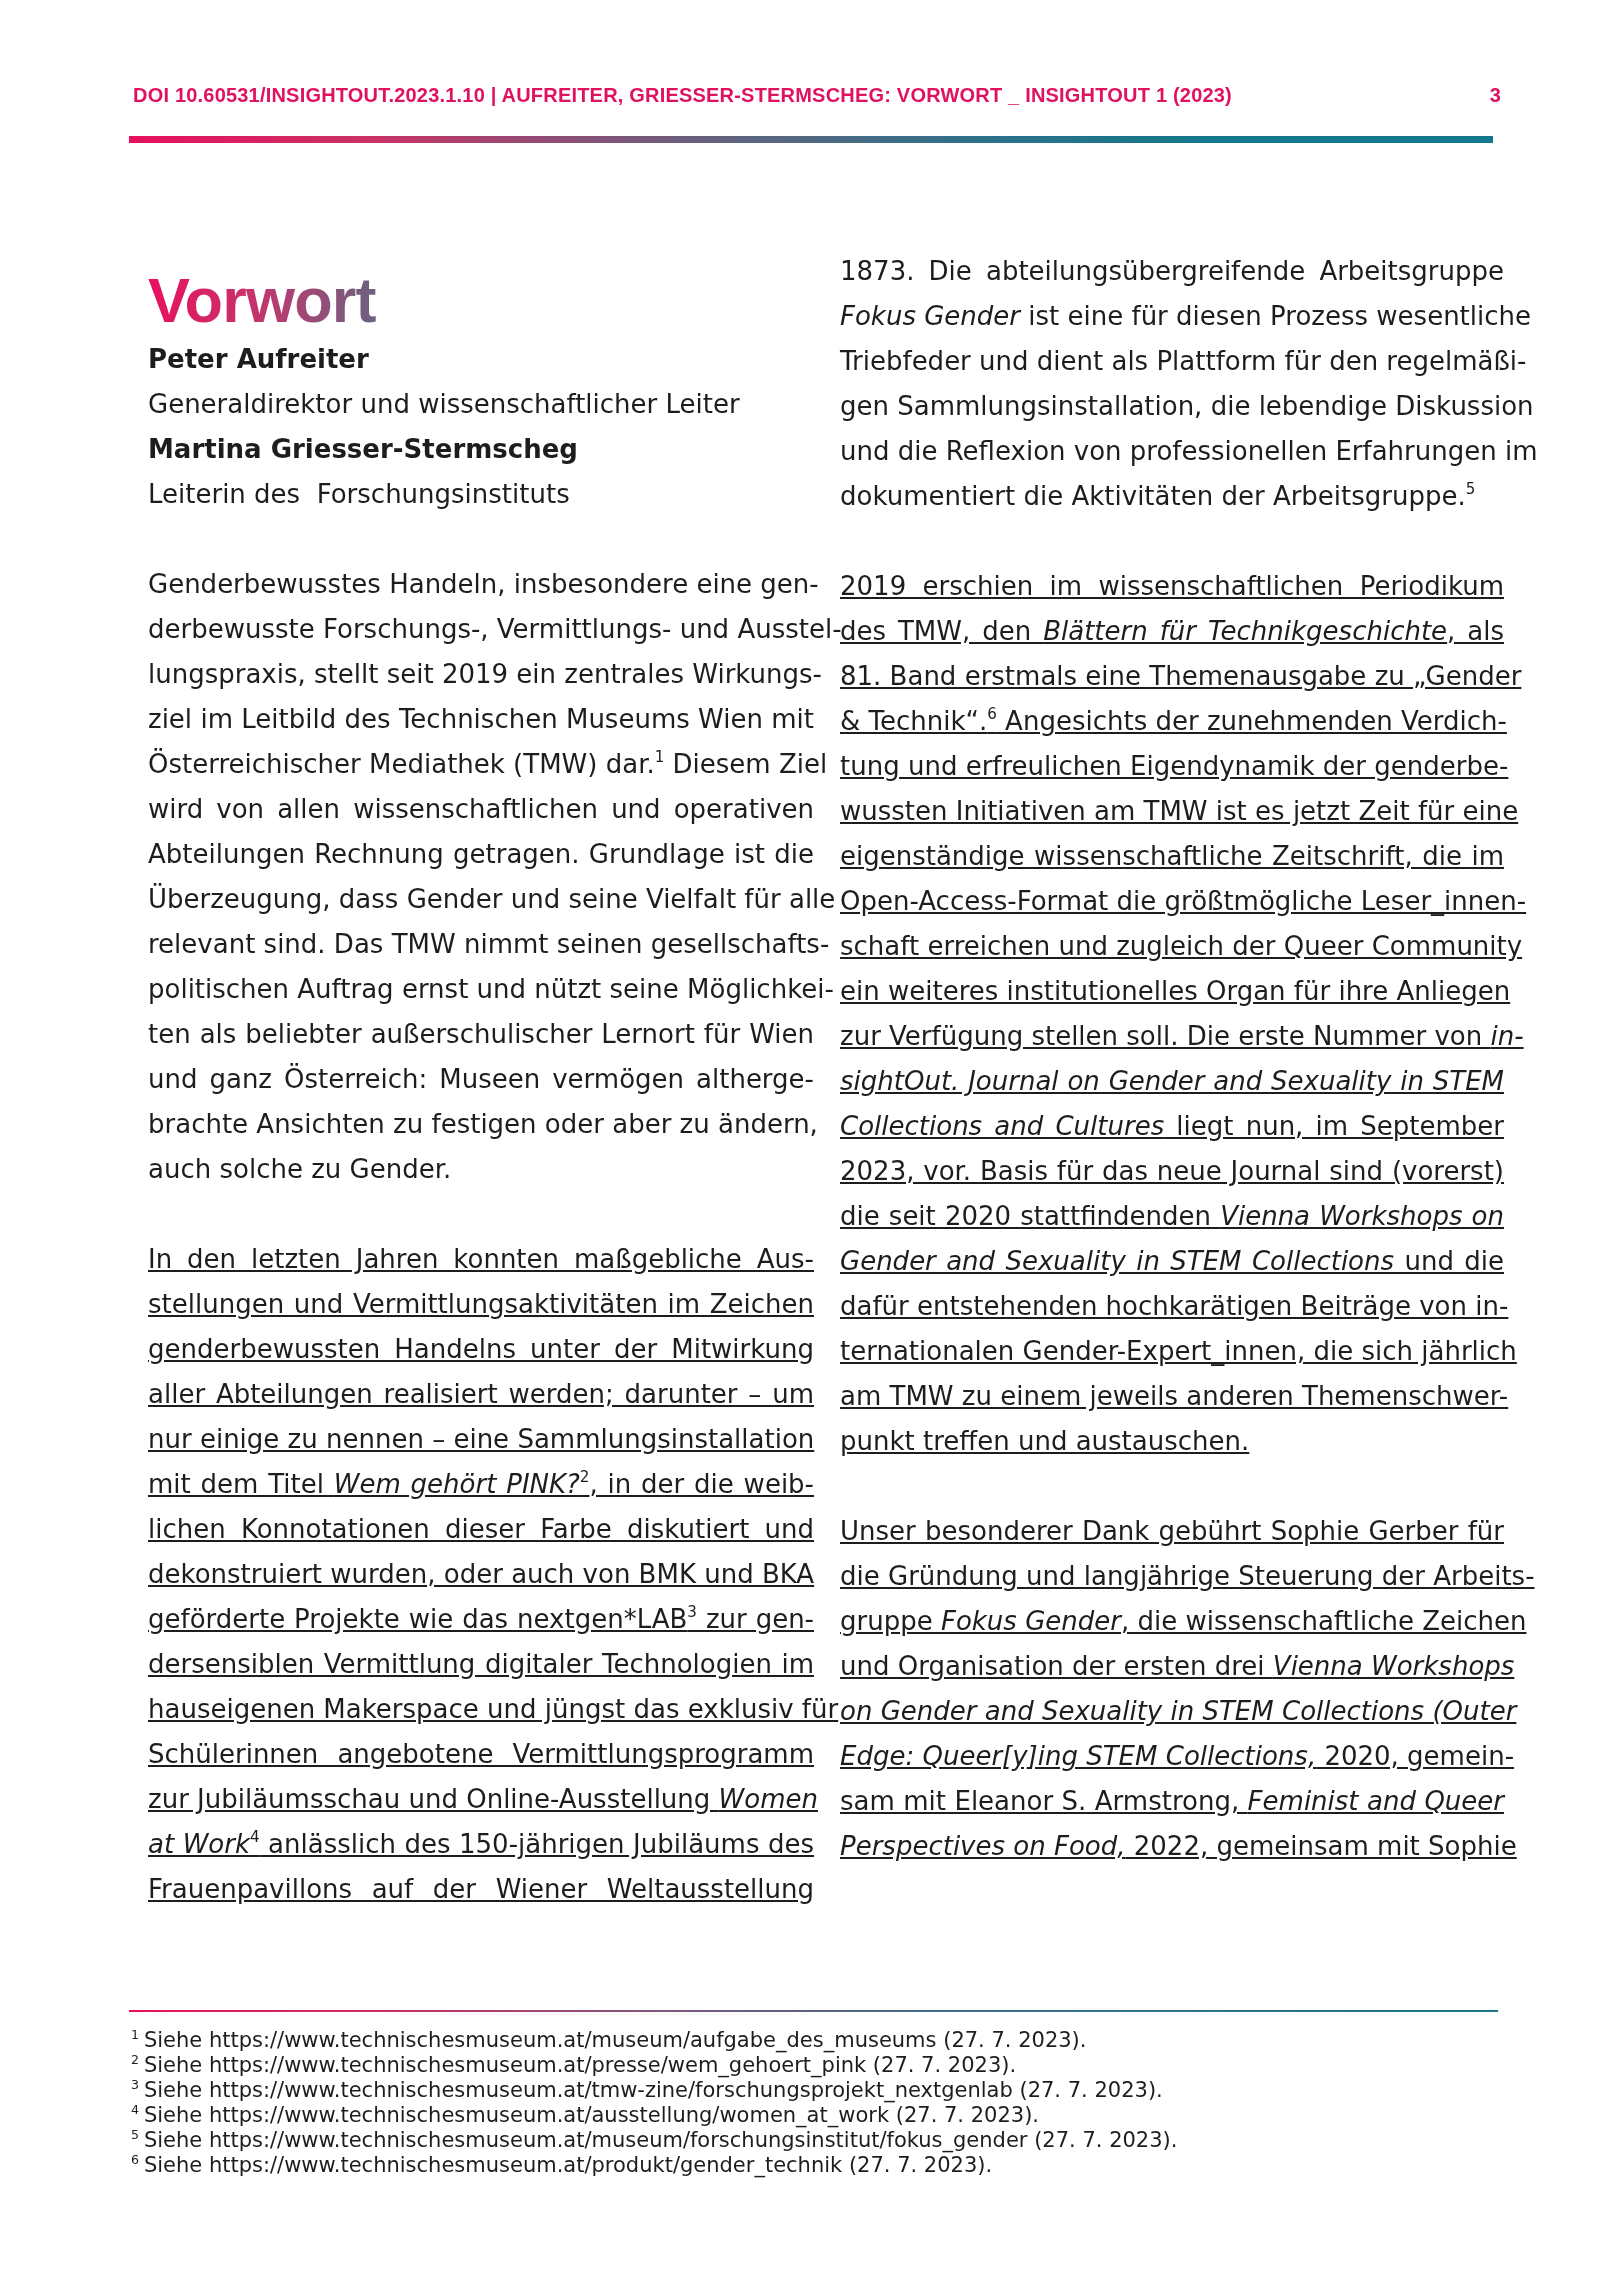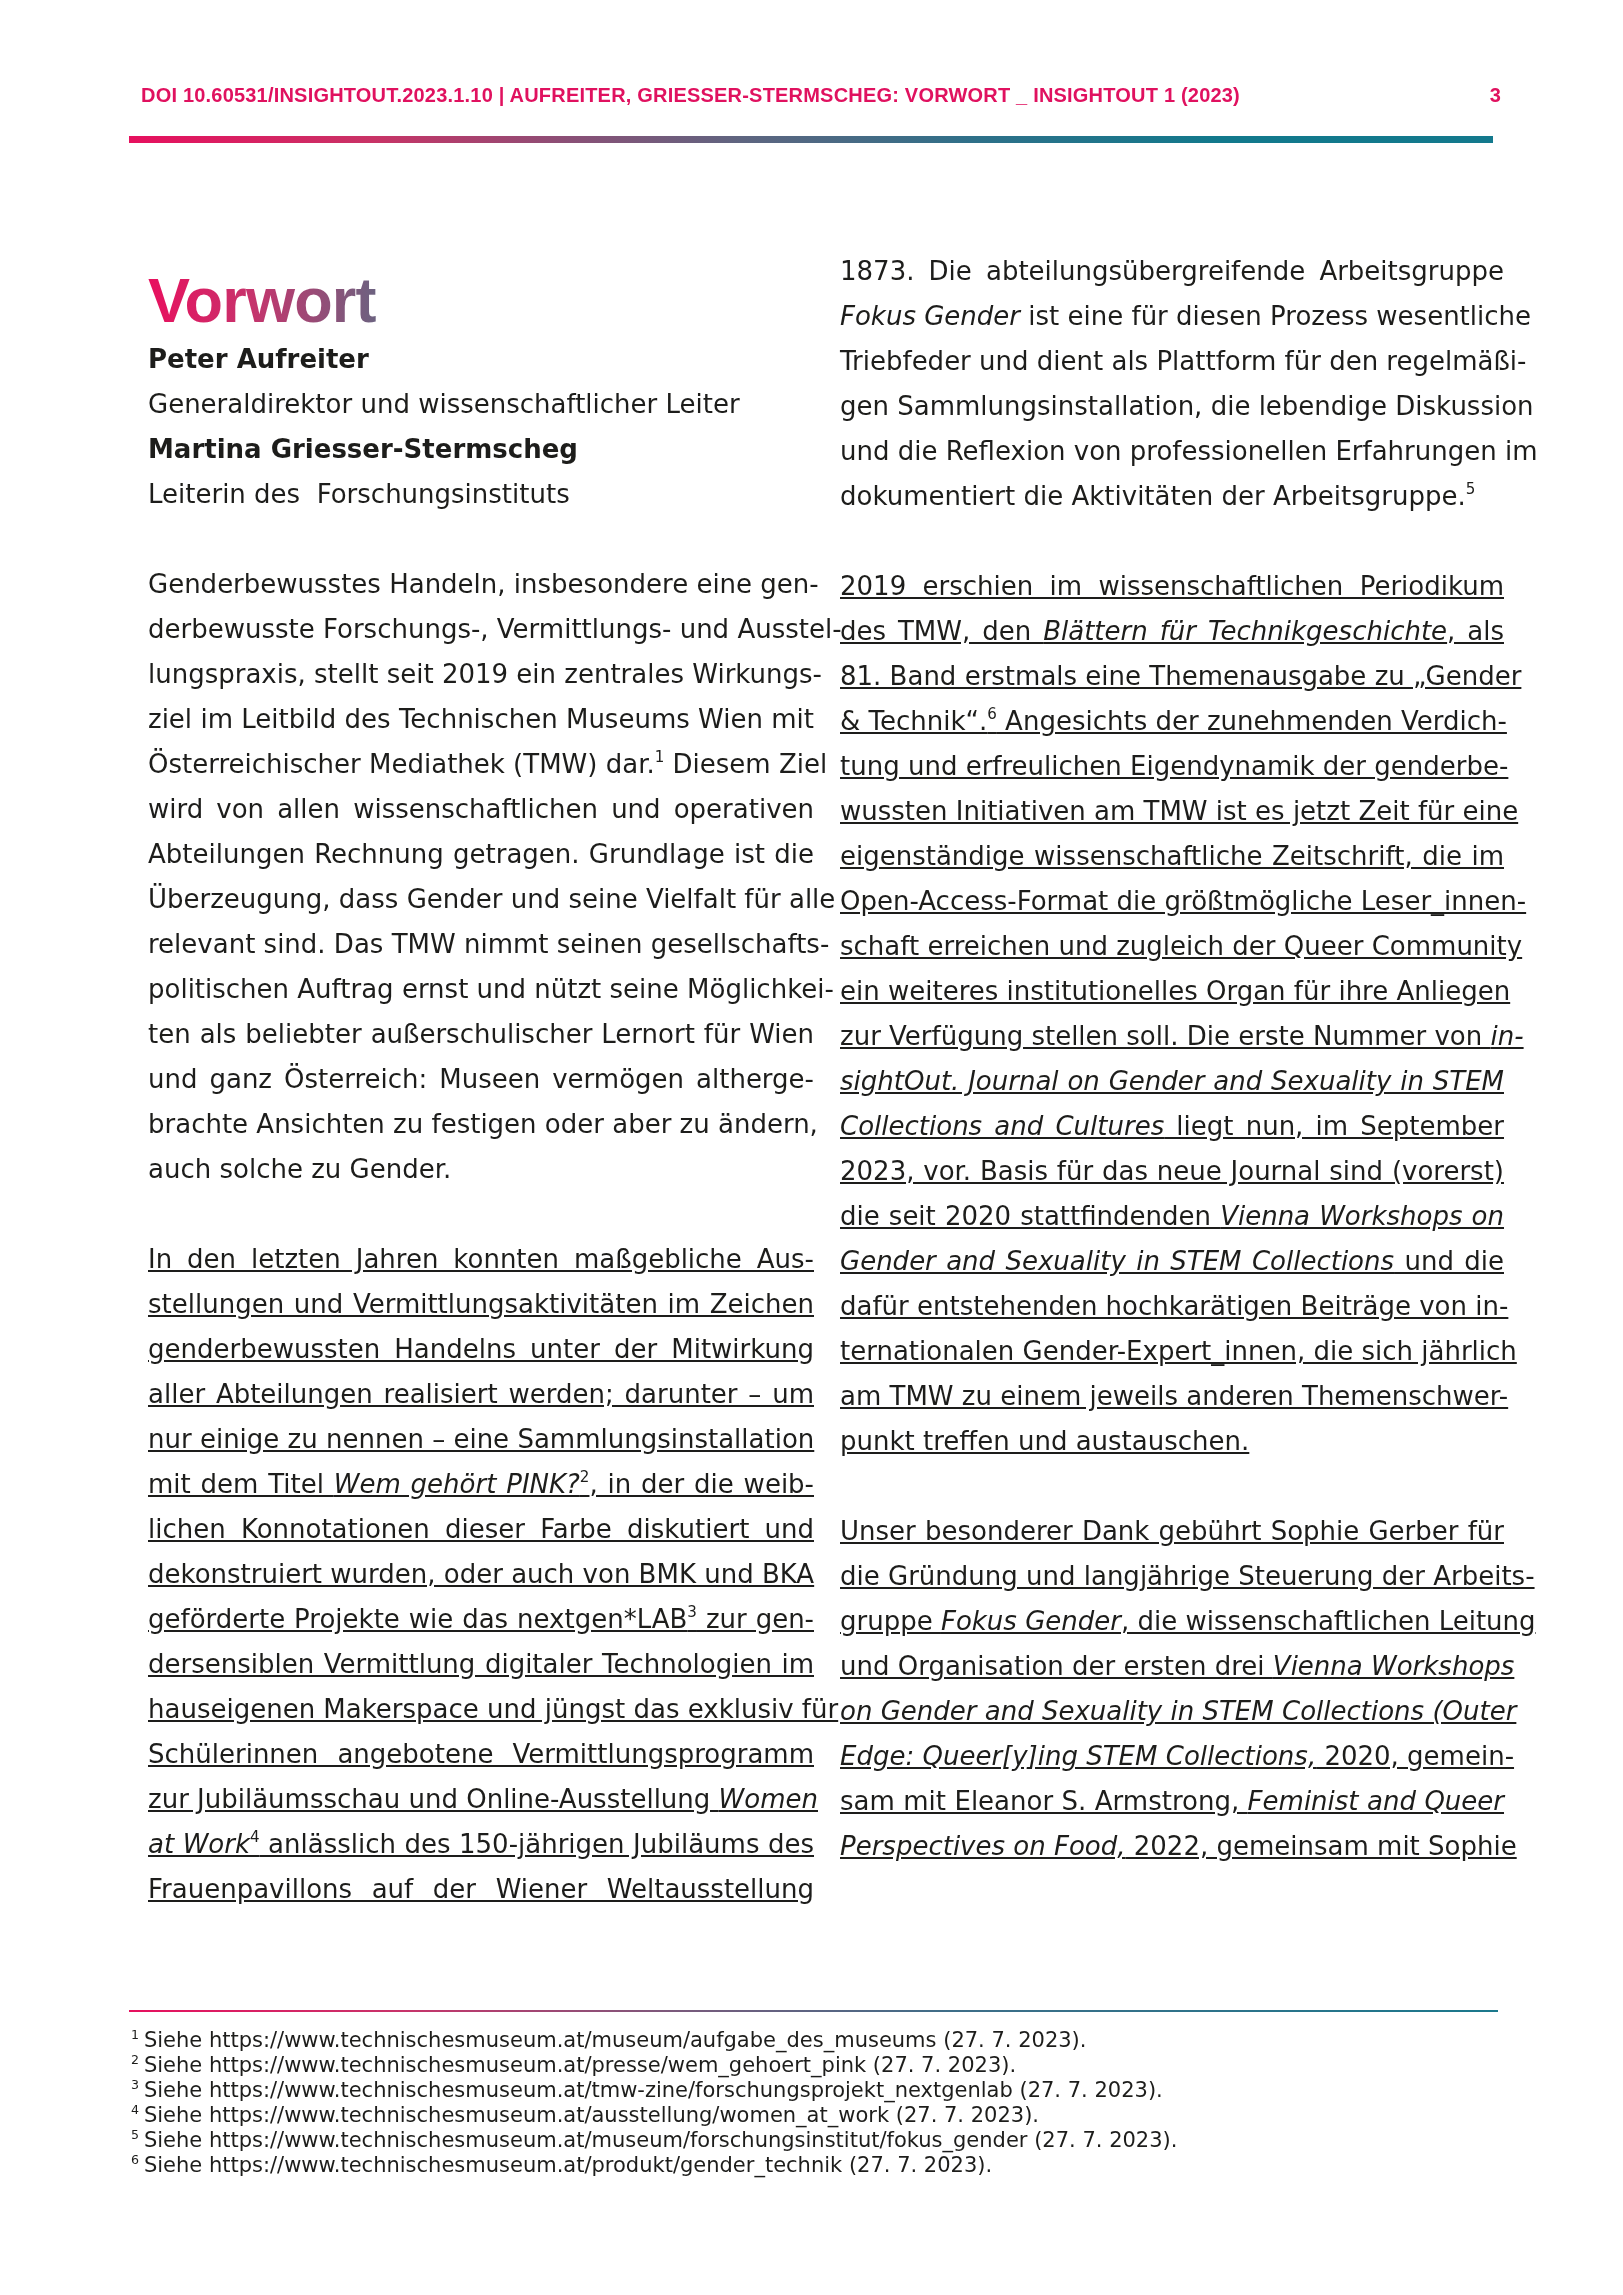--- a/index.html
+++ b/index.html
@@ -1,21 +1,21 @@
 <!DOCTYPE html>
 <html style="font-size:13px"><head>
 <meta charset="utf-8">
 <style>
   html, body { margin: 0; padding: 0; background: #ffffff; }
   body { width: 1623px; height: 2295px; position: relative; overflow: hidden;
          font-family: "DejaVu Sans", sans-serif; color: #1d1d1b; }
   .running-head { position: absolute; left: 129px; top: 84px; width: 1372px; height: 26px;
          font-family: "Liberation Sans", sans-serif; font-weight: 700; font-size: 20px;
          color: #E0115F; letter-spacing: 0.2px; }
-  .running-head .doi { position: absolute; left: 12px; top: 0; white-space: nowrap; }
+  .running-head .doi { position: absolute; left: 4px; top: 0; white-space: nowrap; }
   .running-head .pnum { position: absolute; right: 0; top: 0; }
   .head-bar { position: absolute; left: 129px; top: 136px; width: 1364px; height: 7.3px;
          background: linear-gradient(90deg, #E6105E 0%, #C83366 18%, #8B4F76 32%, #5E6580 45%, #2E7089 62%, #12798C 80%, #13798D 100%); }
   .col { position: absolute; width: 666px; font-size: 26px; line-height: 45px;
          text-align: justify; hyphens: manual; }
   .col-left { left: 148px; top: 249px; }
   .col-right { left: 840px; top: 249px; width: 664px; }
   .title { font-family: "Liberation Sans", sans-serif; font-weight: 700; font-size: 63px;
          line-height: 73px; margin: 14.6px 0 0 0; letter-spacing: -0.8px;
          background: linear-gradient(90deg, #E8105E 0%, #C7336C 45%, #6C6280 100%);
@@ -122,21 +122,21 @@
     <span class="line"><i>Gender and Sexuality in STEM Collections</i><span> und die</span></span>
     <span class="line">dafür entstehenden hochkarätigen Beiträge von in-</span>
     <span class="line">ternationalen Gender-Expert_innen, die sich jährlich</span>
     <span class="line">am TMW zu einem jeweils anderen Themenschwer-</span>
     <span class="line last">punkt treffen und austauschen.</span>
   </div>
 
   <div class="para">
     <span class="line">Unser besonderer Dank gebührt Sophie Gerber für</span>
     <span class="line">die Gründung und langjährige Steuerung der Arbeits-</span>
-    <span class="line"><span>gruppe </span><i>Fokus Gender</i><span>, die wissenschaftlichen Leitung</span></span>
+    <span class="line"><span>gruppe </span><i>Fokus Gender</i><span>, die wissenschaftliche Zeichen</span></span>
     <span class="line"><span>und Organisation der ersten drei </span><i>Vienna Workshops</i></span>
     <span class="line"><i>on Gender and Sexuality in STEM Collections (Outer</i></span>
     <span class="line"><i>Edge: Queer[y]ing STEM Collections,</i><span> 2020, gemein-</span></span>
     <span class="line"><span>sam mit Eleanor S. Armstrong, </span><i>Feminist and Queer</i></span>
     <span class="line"><i>Perspectives on Food,</i><span> 2022, gemeinsam mit Sophie</span></span>
   </div>
 </div>
 
 <div class="fn-rule"></div>
 <div class="footnotes">

